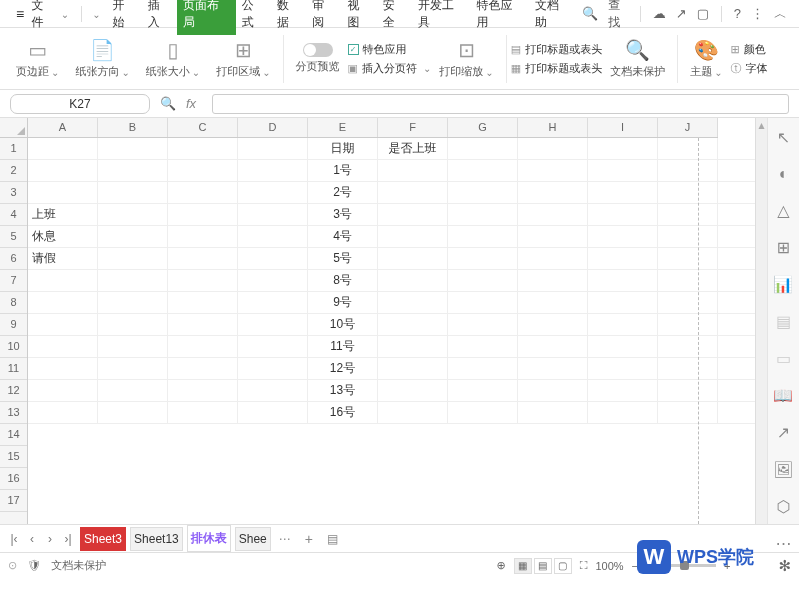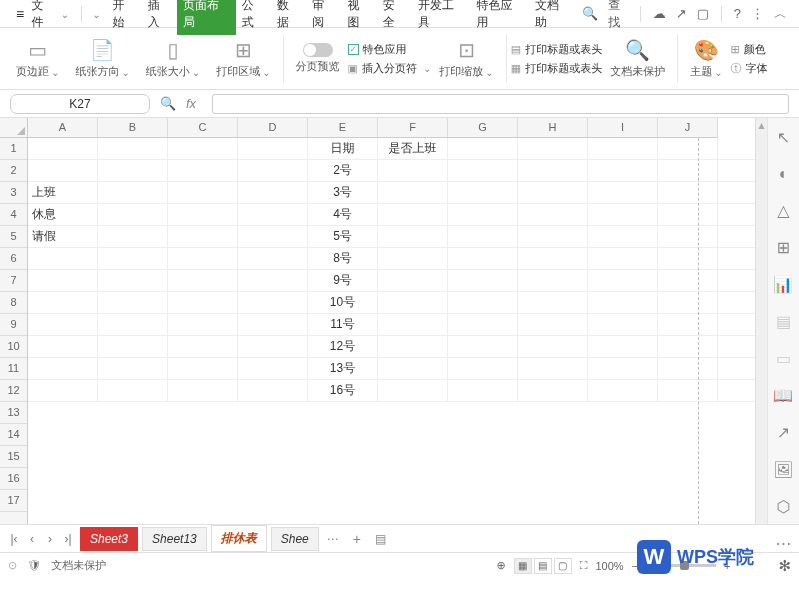--- a/index.html
+++ b/index.html
@@ -40,23 +40,23 @@
 .cell-row { display:flex; height:22px; border-bottom:1px solid #eee; }
 .cell { border-right:1px solid #eee; padding:0 4px; line-height:21px; font-size:12px; overflow:hidden; white-space:nowrap; }
 .cell.center { text-align:center; }
 .dashed-col { position:absolute; top:0; bottom:0; border-left:1px dashed #bbb; }
 .right-scroll-thin { width:12px; background:#f0f0f0; border-left:1px solid #ddd; display:flex; flex-direction:column; }
 .right-panel { width:32px; background:#f7f7f7; border-left:1px solid #e4e4e4; padding-top:10px; display:flex; flex-direction:column; align-items:center; gap:18px; }
 .right-panel .ri { font-size:16px; color:#888; }
 .sheet-tabs { height:28px; display:flex; align-items:center; border-top:1px solid #e0e0e0; padding:0 6px; gap:4px; }
 .sheet-nav { display:flex; gap:2px; color:#777; }
 .sheet-nav span { width:16px; text-align:center; }
-.sheet { padding:4px 9px; font-size:12px; background:#f2f2f2; border:1px solid #ddd;font-style:italic; }
+.sheet { padding:4px 3px; font-size:12px; background:#f2f2f2; border:1px solid #ddd; }
 .sheet.active { background:#d83535; color:#fff; border-color:#d83535; }
-.sheet.green { color:#c2410c; font-weight:bold; background:#fff; }
+.sheet.green { color:#8b5cf6; font-weight:bold; background:#fff; }
 .status-bar { height:26px; display:flex; align-items:center; border-top:1px solid #e0e0e0; padding:0 8px; gap:10px; font-size:11px; color:#666; }
 .status-right { margin-left:auto; display:flex; align-items:center; gap:8px; }
 .view-btns { display:flex; gap:2px; }
 .view-btns span { width:18px; height:16px; border:1px solid #ddd; display:flex; align-items:center; justify-content:center; font-size:10px; }
 .view-btns span.on { background:#eee; }
 .zoom-slider { width:70px; height:3px; background:#ccc; position:relative; }
 .zoom-slider::after { content:""; position:absolute; left:34px; top:-3px; width:9px; height:9px; background:#888; border-radius:2px; }
 .watermark { position:absolute; right:45px; bottom:26px; display:flex; align-items:center; gap:6px; font-size:18px; font-weight:bold; color:#2d5fc8; }
 .watermark .logo { width:34px; height:34px; background:#2d5fc8; border-radius:6px; color:#fff; display:flex; align-items:center; justify-content:center; font-size:22px; font-weight:bold; }
 .colA{width:70px}.colB{width:70px}.colC{width:70px}.colD{width:70px}.colE{width:70px}.colF{width:70px}.colG{width:70px}.colH{width:70px}.colI{width:70px}.colJ{width:60px}
@@ -242,20 +242,32 @@
             <div class="cell colG"></div>
             <div class="cell colH"></div>
             <div class="cell colI"></div>
             <div class="cell colJ"></div>
           </div>
           <div class="cell-row">
             <div class="cell colA"></div>
             <div class="cell colB"></div>
             <div class="cell colC"></div>
             <div class="cell colD"></div>
+            <div class="cell colE center">1号</div>
+            <div class="cell colF"></div>
+            <div class="cell colG"></div>
+            <div class="cell colH"></div>
+            <div class="cell colI"></div>
+            <div class="cell colJ"></div>
+          </div>
+          <div class="cell-row">
+            <div class="cell colA"></div>
+            <div class="cell colB"></div>
+            <div class="cell colC"></div>
+            <div class="cell colD"></div>
             <div class="cell colE center">2号</div>
             <div class="cell colF"></div>
             <div class="cell colG"></div>
             <div class="cell colH"></div>
             <div class="cell colI"></div>
             <div class="cell colJ"></div>
           </div>
           <div class="cell-row">
             <div class="cell colA">上班</div>
             <div class="cell colB"></div>

